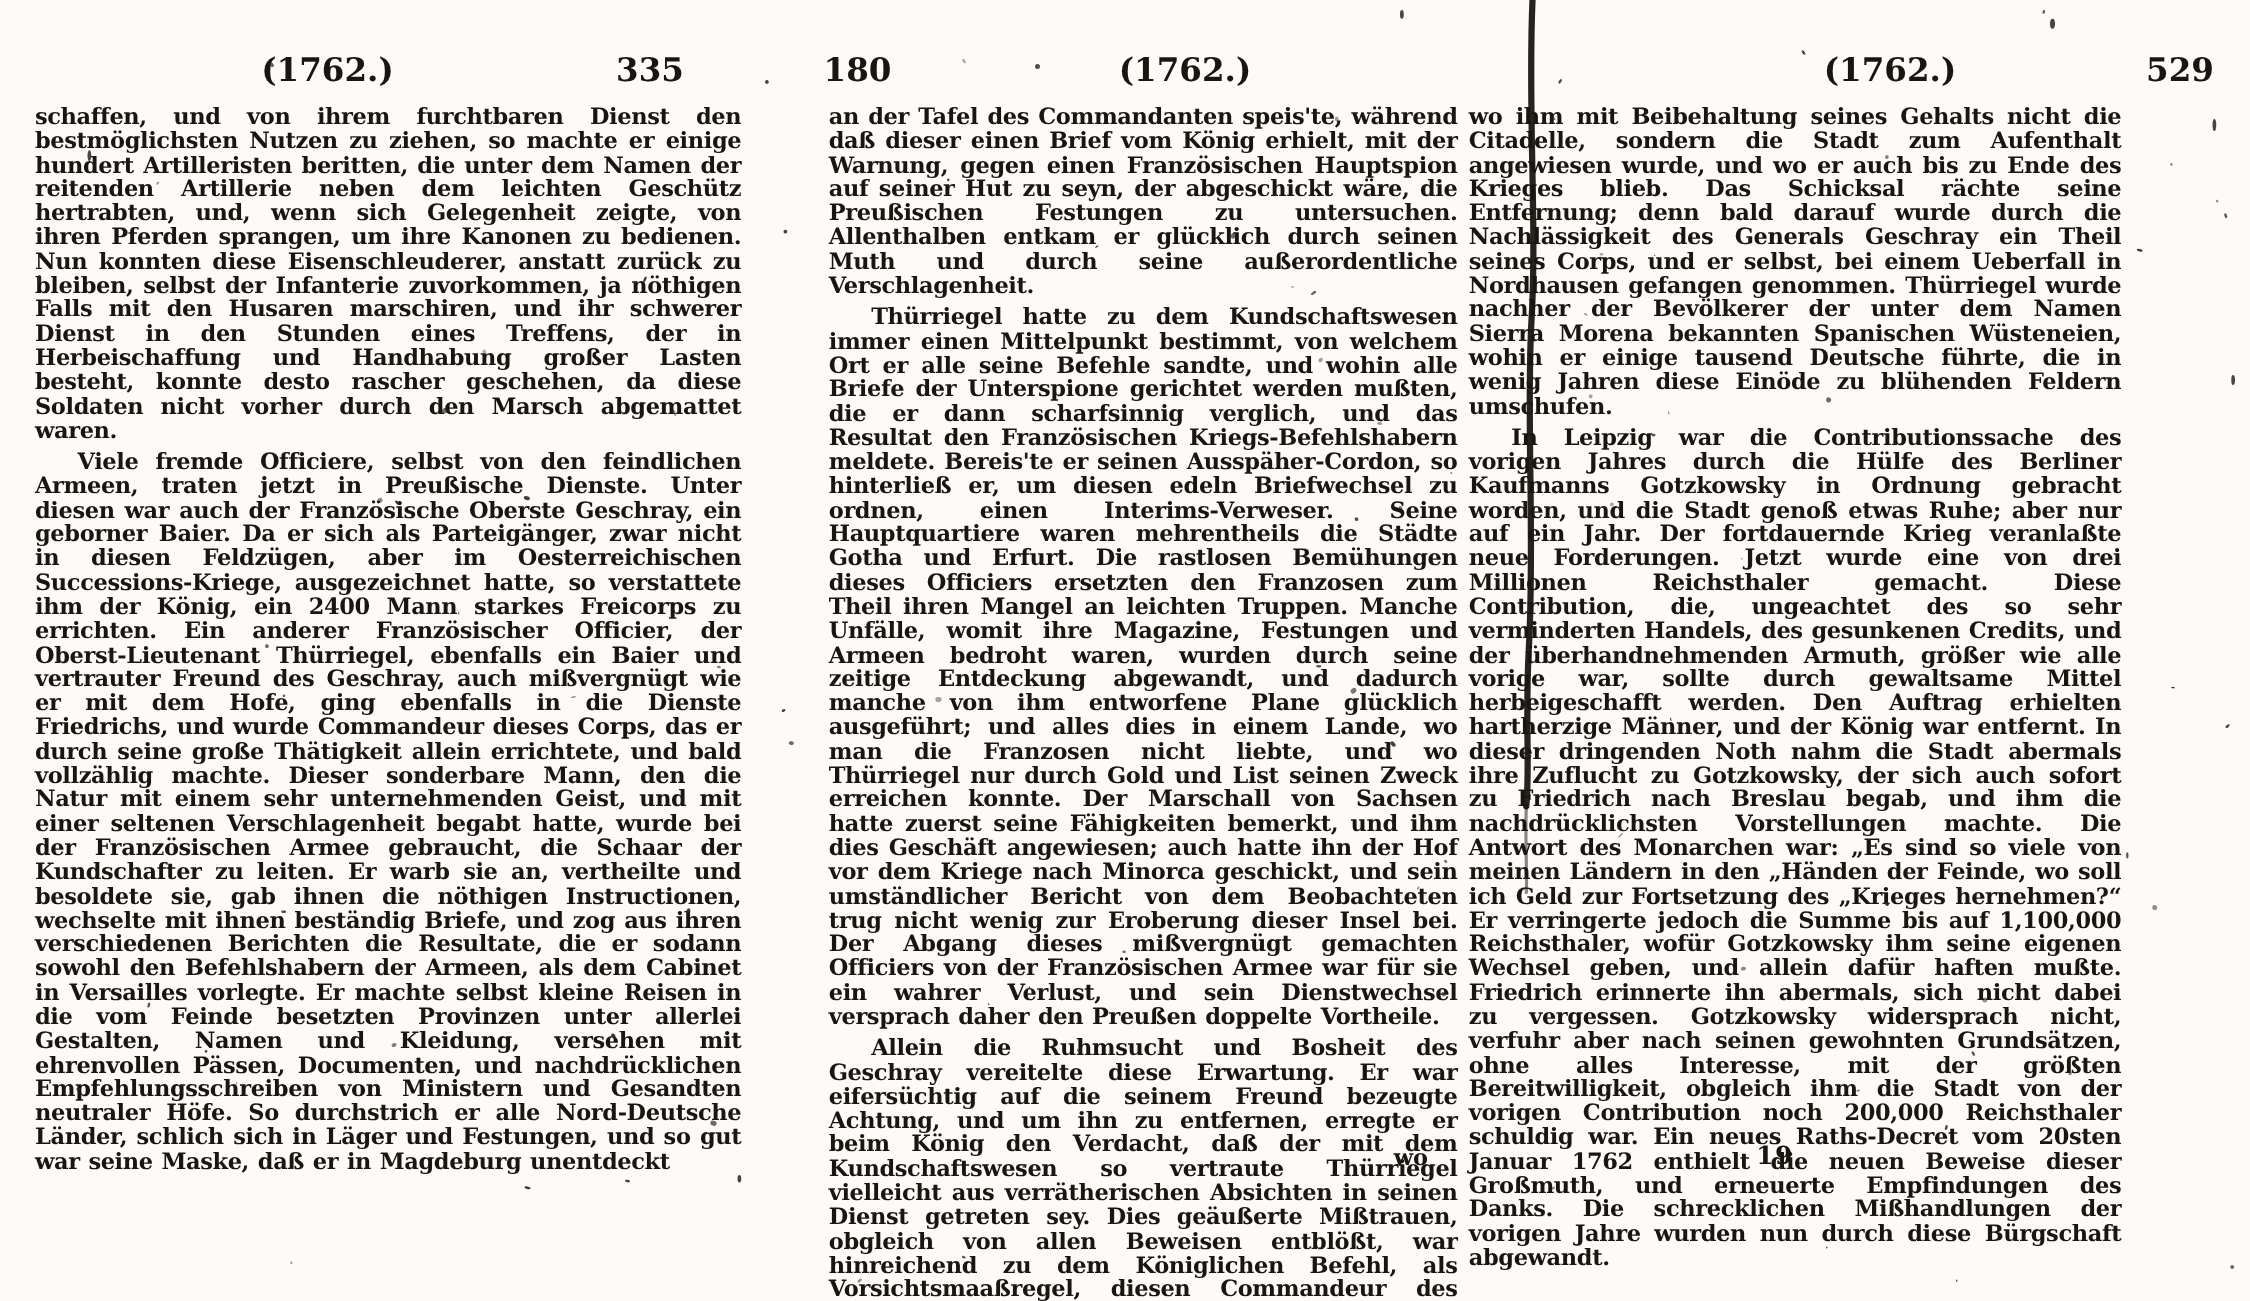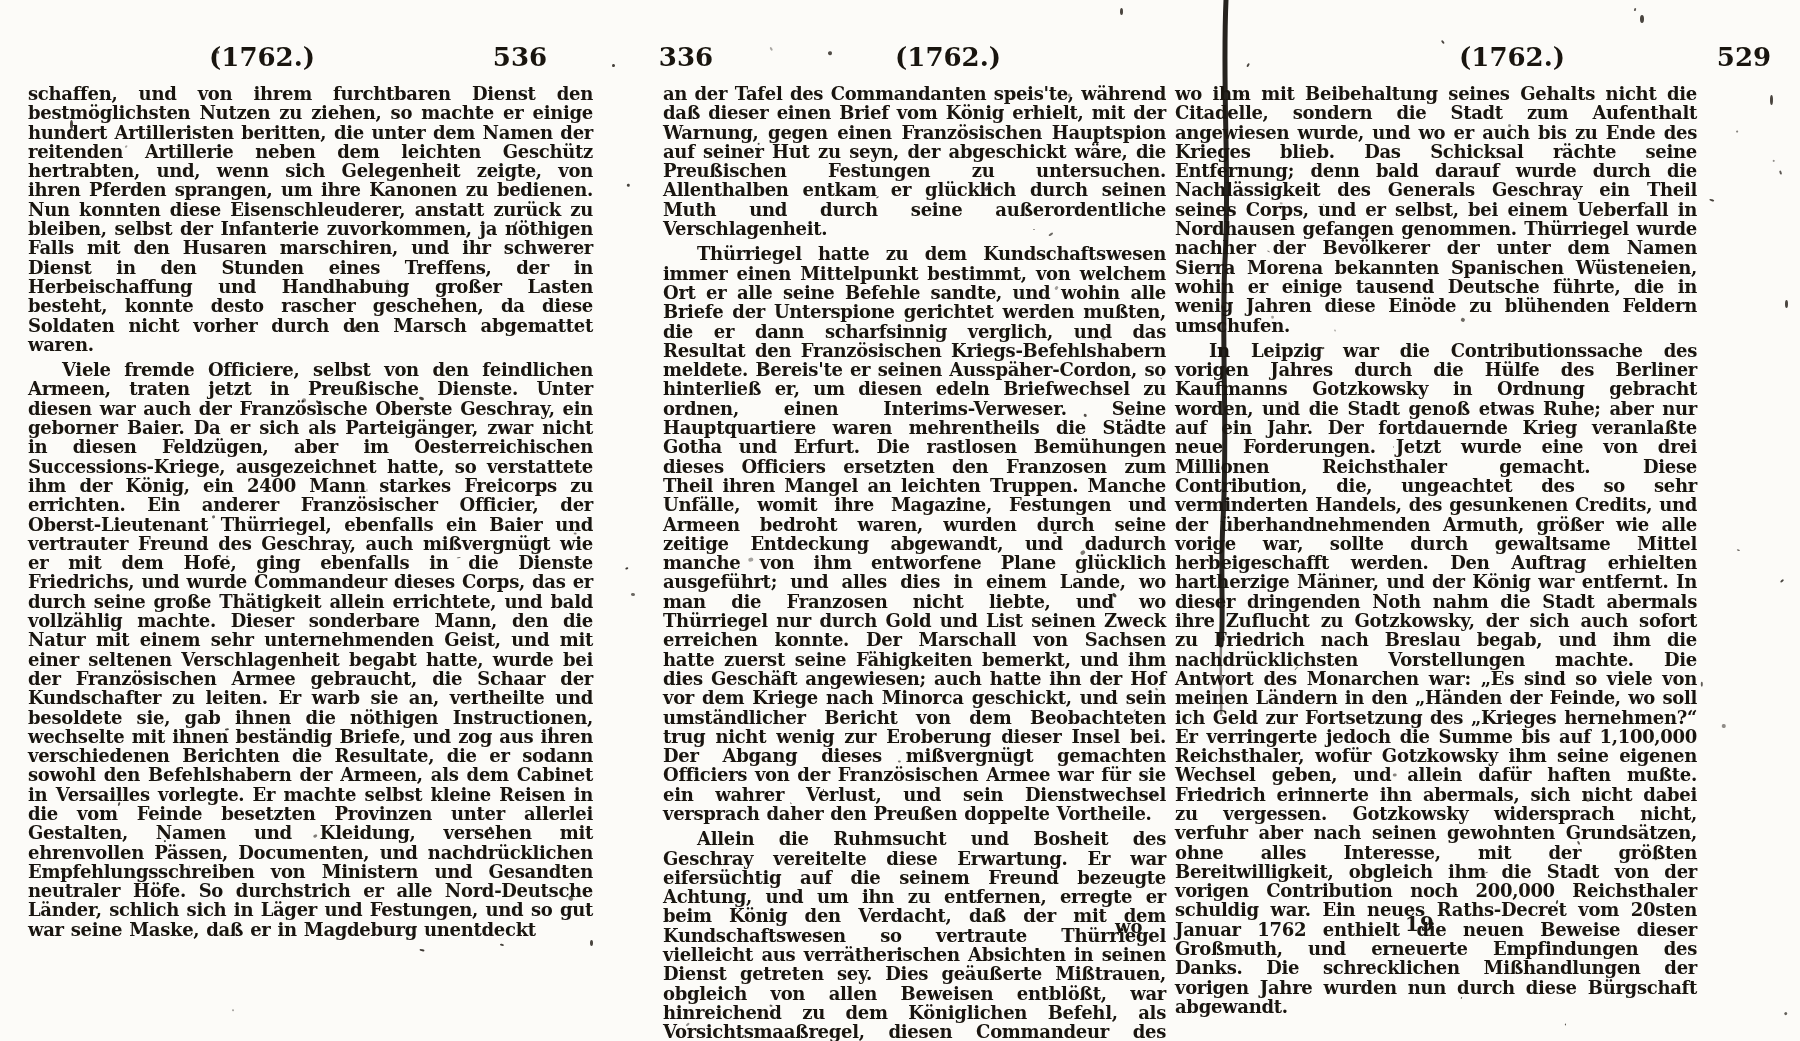--- a/index.html
+++ b/index.html
@@ -38,22 +38,22 @@
   .fold{position:absolute;left:0;top:0;pointer-events:none;}
   .speck{position:absolute;background:#2a251f;border-radius:50%;pointer-events:none;}
 </style>
 </head>
 <body>
 
 <div class="scan">
 
 
   <span class="hdr" style="left:262px">(1762.)</span>
-  <span class="hdr" style="left:520px">536</span>
-  <span class="hdr" style="left:686px">336</span>
+  <span class="hdr" style="left:520px">335</span>
+  <span class="hdr" style="left:686px">180</span>
   <span class="hdr" style="left:948px">(1762.)</span>
   <span class="hdr" style="left:1512px">(1762.)</span>
   <span class="hdr" style="left:1744px">529</span>
 
   <svg class="fold" width="1800" height="1041">
     <path d="M1226,0 C1222,90 1230,180 1225,260 C1221,340 1228,430 1223,520 C1220,575 1224,615 1221,645" stroke="#14100c" stroke-width="5" fill="none" stroke-linecap="round" opacity="0.92"></path>
     <path d="M1221,645 C1220,680 1222,700 1221,715" stroke="#14100c" stroke-width="2.5" fill="none" opacity="0.5"></path>
   </svg>
 
   <div class="col" id="col-335">

